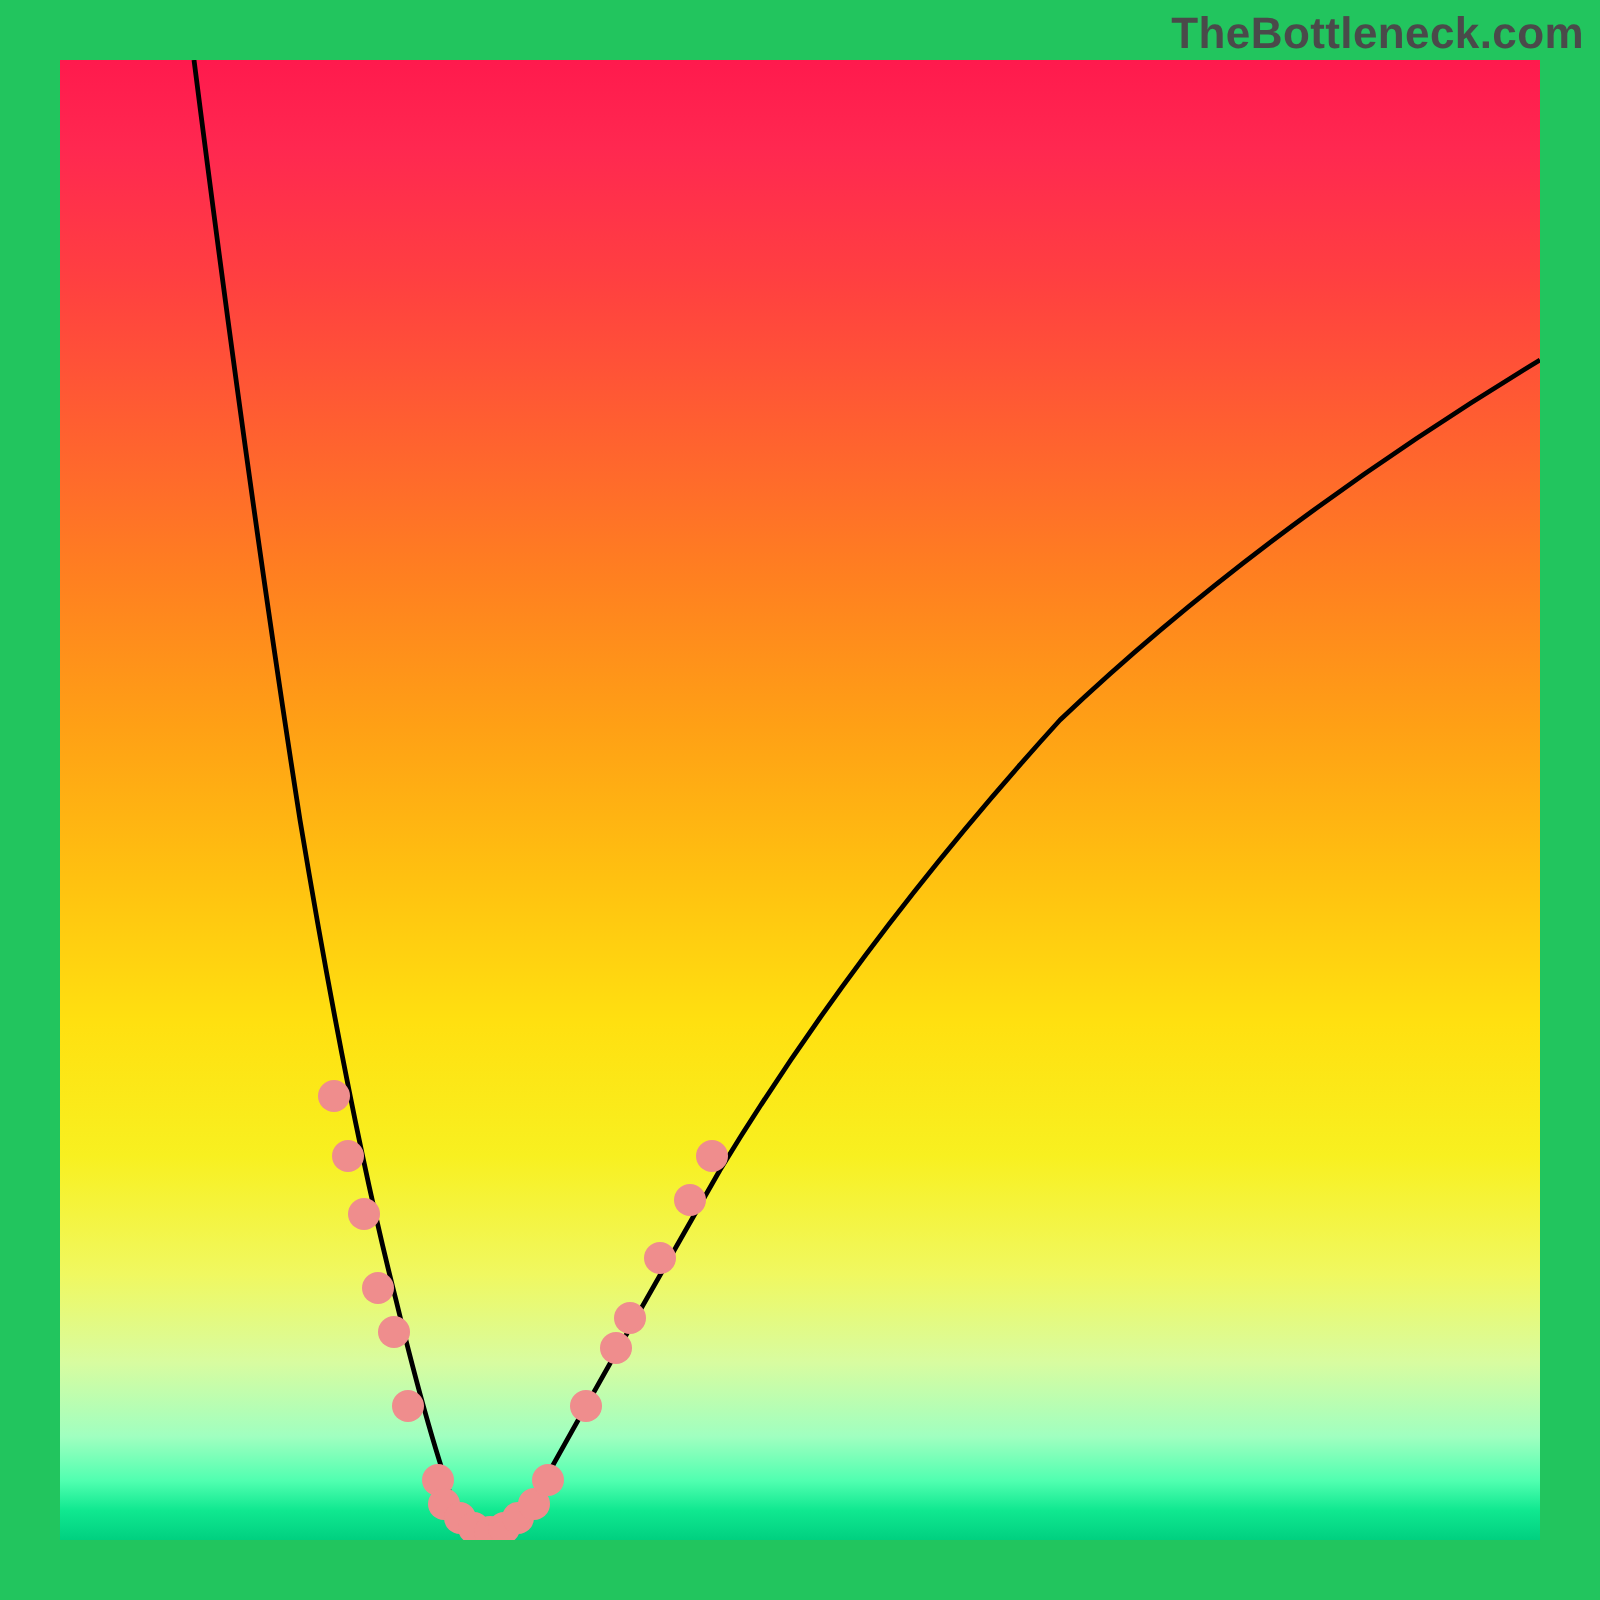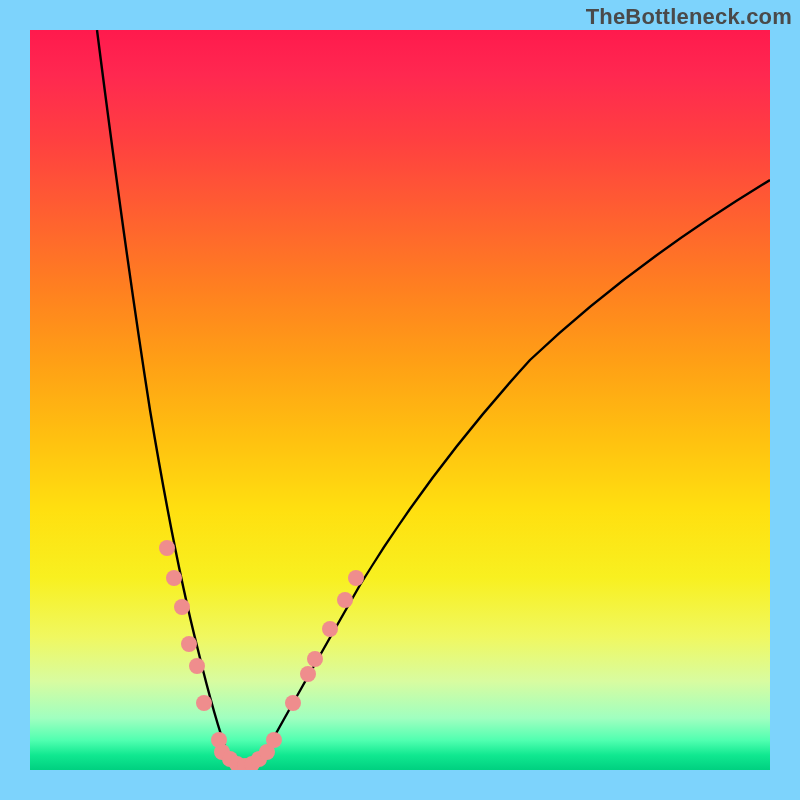--- a/index.html
+++ b/index.html
@@ -1,20 +1,20 @@
 <!DOCTYPE html>
 <html><head>
 <meta charset="utf-8">
 <style>
   * { margin: 0; padding: 0; box-sizing: border-box; }
   html, body { width: 800px; height: 800px; overflow: hidden; }
   .frame {
     width: 800px;
     height: 800px;
-    background: #7dd3fc;
+    background: #22c55e;
     position: relative;
   }
   .plot-area {
     position: absolute;
     left: 30px;
     top: 30px;
     width: 740px;
     height: 740px;
     background: linear-gradient(to bottom,
       #ff1a4d 0%,

